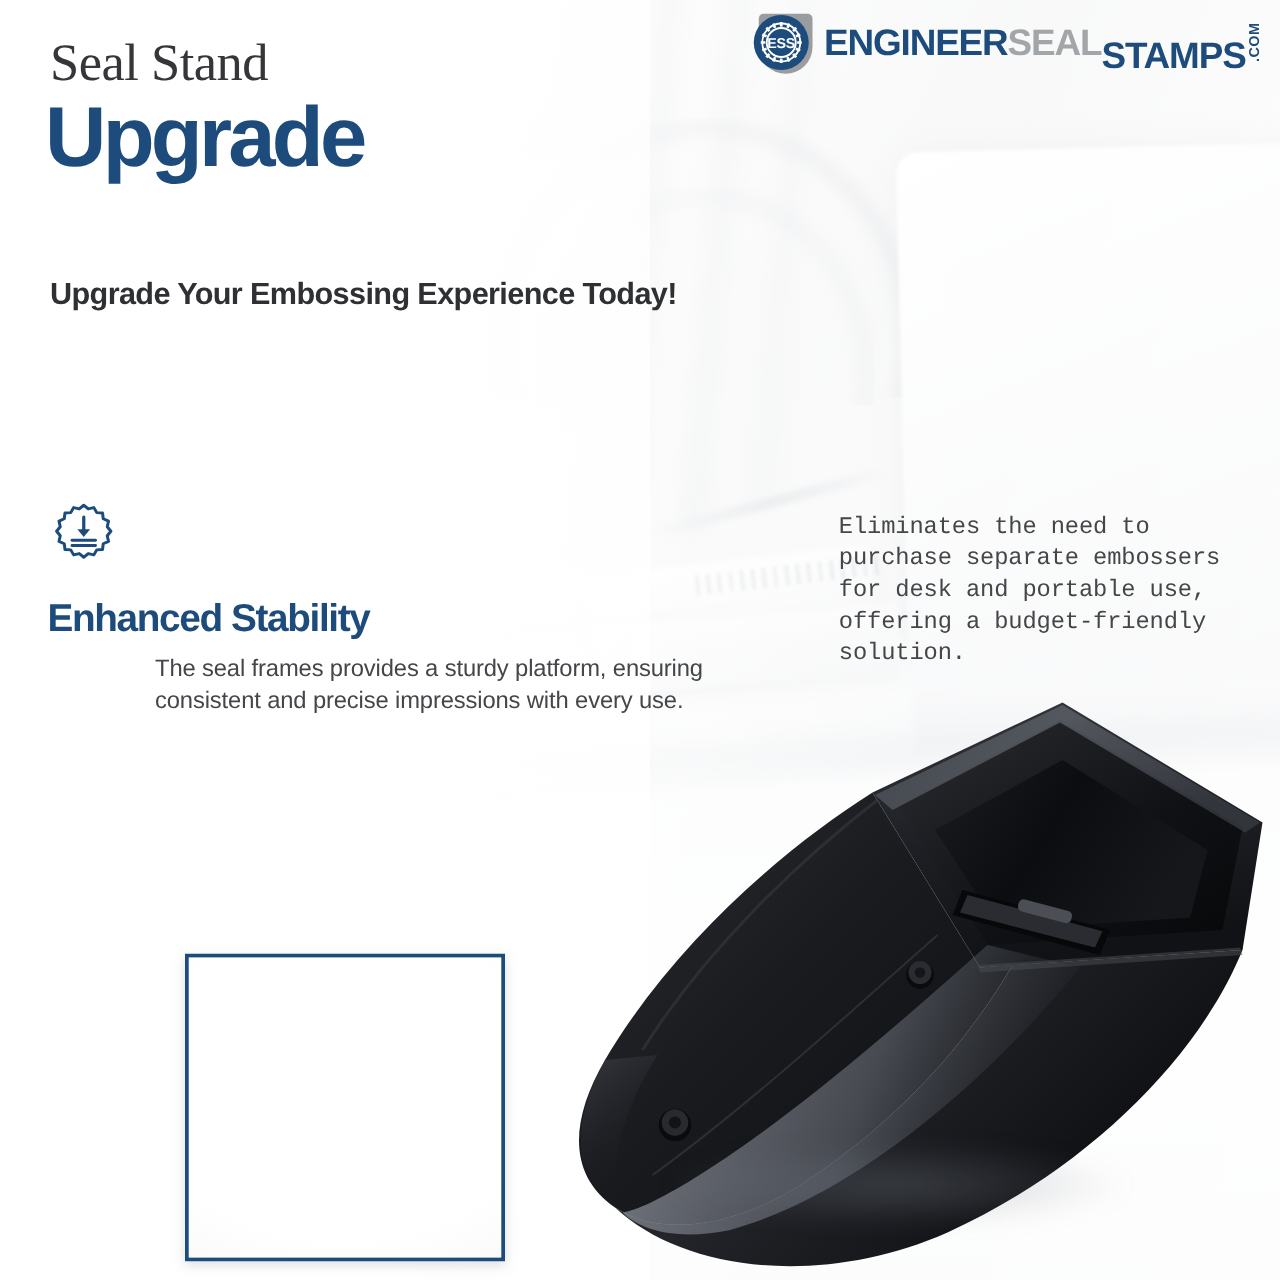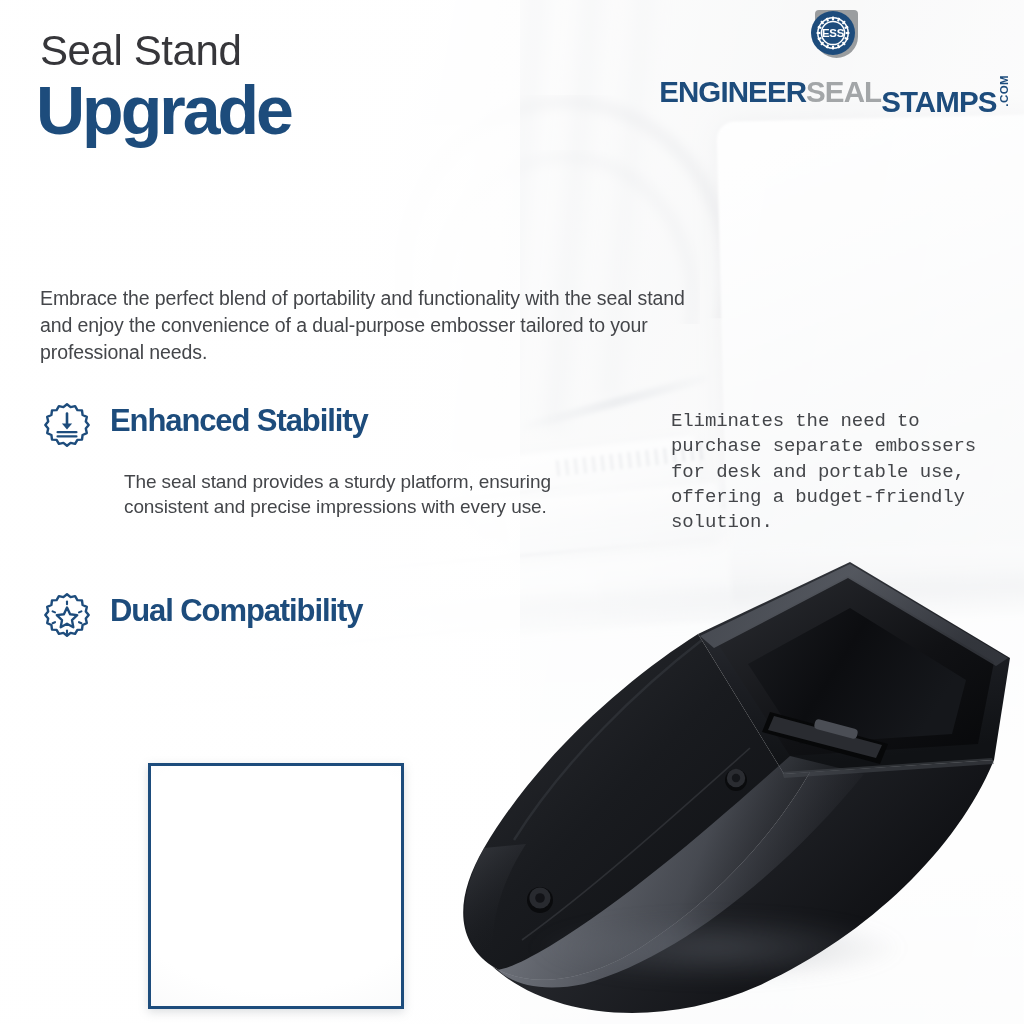--- a/index.html
+++ b/index.html
@@ -121,21 +121,20 @@
   .veil2{
     position:absolute; left:0; top:0; width:520px; height:1024px;
     background:linear-gradient(180deg,rgba(255,255,255,.70),rgba(255,255,255,.88) 45%,rgba(255,255,255,.80));
   }
 
   
   .logo{
     position:absolute; right:14px; top:10px;
     display:flex; align-items:center; gap:9px;
     z-index:30;
-    flex-direction:column;
   }
   .logo-badge{
     position:relative; width:47px; height:48px; flex:0 0 auto;
   }
   .logo-badge .shield{
     position:absolute; left:4px; top:0; width:43px; height:48px;
     background:#9a9d9f;
     border-radius:4px 4px 22px 22px;
   }
   .logo-badge .disc{
@@ -153,41 +152,41 @@
   .lw-c{ color:#1d4c7c;margin-top:20px; }
   .lw-dot{
     color:#1d4c7c; font-size:11.5px; font-weight:bold; letter-spacing:.4px;
     writing-mode:vertical-rl; transform:rotate(180deg);
     margin-left:2px; margin-bottom:1px; line-height:1;
   }
 
   
   .kicker{
     position:absolute; left:40px; top:27px; z-index:20;
-    font-size:42px; font-weight:300; color:#36363a; letter-spacing:-.4px;
+    font-size:42px; font-weight:300; color:#36363a; letter-spacing:-.4px;font-family:Liberation Serif, serif;
   }
   .headline{
     position:absolute; left:36px; top:78px; z-index:20;
     font-size:68px; font-weight:bold; color:#1d4c7c;
     letter-spacing:-3px; line-height:.96;
   }
 
   .subhead{
     position:absolute; left:40px; top:222px; z-index:20;
     font-size:24.5px; font-weight:bold; color:#2f3033; letter-spacing:-.5px;
   }
   .lede{
     position:absolute; left:40px; top:285px; width:670px; z-index:20;
     font-size:19.5px; font-weight:300; color:#44464a; line-height:1.38;
     letter-spacing:-.1px;
   }
 
   
   .feat{ position:absolute; z-index:20; }
-  .feat .row{ display:flex; align-items:flex-start; gap:14px; }
+  .feat .row{ display:flex; align-items:flex-start; gap:14px;flex-direction:column; }
   .icon-badge{ flex:0 0 auto; width:58px; height:58px; margin-top:2px; }
   .feat h3{
     font-size:31px; font-weight:bold; color:#1d4c7c;
     letter-spacing:-1.1px; line-height:1.05; margin-top:7px;
   }
   .feat p{
     font-size:19px; font-weight:300; color:#44464a;
     line-height:1.33; letter-spacing:-.1px;
   }
 
@@ -283,21 +282,21 @@
     <div class="logo-word">
       <span class="lw-a">ENGINEER</span>
       <span class="lw-b">SEAL</span>
       <span class="lw-c">STAMPS</span>
       <span class="lw-dot">.COM</span>
     </div>
   </div>
 
   <div class="kicker">Seal Stand</div>
   <div class="headline">Upgrade</div>
-  <div class="lede">Embrace the perfect blend of portability and functionality with the seal stand and enjoy the convenience of a dual-purpose embosser tailored to your professional needs.</div>
+  <div class="subhead">Upgrade Your Embossing Experience Today!</div>
 
   <div class="feat" id="feat-stability">
     <div class="row">
       <div class="icon-badge">
         <svg width="58" height="58" viewBox="0 0 58 58">
           <path fill="none" stroke="#1d4c7c" stroke-width="2.4" stroke-linejoin="round" d="M29 4.2 32.6 7.1 37.1 6.1 39.4 10.1 44 10.4 44.6 15 48.8 16.9 47.8 21.4
                50.7 25 47.8 28.6 48.8 33.1 44.6 35 44 39.6 39.4 39.9 37.1 43.9 32.6 42.9
                29 45.8 25.4 42.9 20.9 43.9 18.6 39.9 14 39.6 13.4 35 9.2 33.1 10.2 28.6
                7.3 25 10.2 21.4 9.2 16.9 13.4 15 14 10.4 18.6 10.1 20.9 6.1 25.4 7.1Z"></path>
           <g stroke="#1d4c7c" stroke-width="2.6" stroke-linecap="round" fill="none">
@@ -305,49 +304,28 @@
           </g>
           <path d="M29 29.6 23.9 23.4 34.1 23.4Z" fill="#1d4c7c"></path>
           <g stroke="#1d4c7c" stroke-width="2.3" stroke-linecap="round">
             <line x1="19.6" y1="32.2" x2="38.4" y2="32.2"></line>
             <line x1="19.6" y1="36.4" x2="38.4" y2="36.4"></line>
           </g>
         </svg>
       </div>
       <h3>Enhanced Stability</h3>
     </div>
-    <p>The seal stand provides a sturdy platform, ensuring consistent and precise impressions with every use.</p>
+    <p>The seal frames provides a sturdy platform, ensuring consistent and precise impressions with every use.</p>
   </div>
 
   <div class="feat" id="feat-cost">
     <p>Eliminates the need to purchase separate embossers for desk and portable use, offering a budget-friendly solution.</p>
   </div>
 
   <div class="feat" id="feat-dual">
-    <div class="row">
-      <div class="icon-badge">
-        <svg width="58" height="58" viewBox="0 0 58 58">
-          <path fill="none" stroke="#1d4c7c" stroke-width="2.4" stroke-linejoin="round" d="M29 4.2 32.6 7.1 37.1 6.1 39.4 10.1 44 10.4 44.6 15 48.8 16.9 47.8 21.4
-               50.7 25 47.8 28.6 48.8 33.1 44.6 35 44 39.6 39.4 39.9 37.1 43.9 32.6 42.9
-               29 45.8 25.4 42.9 20.9 43.9 18.6 39.9 14 39.6 13.4 35 9.2 33.1 10.2 28.6
-               7.3 25 10.2 21.4 9.2 16.9 13.4 15 14 10.4 18.6 10.1 20.9 6.1 25.4 7.1Z"></path>
-          <path fill="none" stroke="#1d4c7c" stroke-width="2.4" stroke-linejoin="round" d="M29 17.6 32.1 24.2 39.2 25.1 34 30.1 35.3 37.2 29 33.7 22.7 37.2
-               24 30.1 18.8 25.1 25.9 24.2Z"></path>
-          <g stroke="#1d4c7c" stroke-width="2.1" stroke-linecap="round">
-            <line x1="29" y1="11.6" x2="29" y2="14.2"></line>
-            <line x1="29" y1="40.6" x2="29" y2="43.2"></line>
-            <line x1="14.6" y1="21.4" x2="17.0" y2="22.4"></line>
-            <line x1="41.0" y1="22.4" x2="43.4" y2="21.4"></line>
-            <line x1="14.6" y1="33.2" x2="17.0" y2="32.2"></line>
-            <line x1="41.0" y1="32.2" x2="43.4" y2="33.2"></line>
-          </g>
-        </svg>
-      </div>
-      <h3>Dual Compatibility</h3>
-    </div>
   </div>
 
   <div class="hero" title="Black wedge-shaped seal stand cradle, angled three-quarter view">
     <div class="shadow"></div>
     <svg width="606" height="476" viewBox="0 0 606 476">
       <defs>
         <linearGradient id="bodyTop" x1="0" y1="0" x2="1" y2="1">
           <stop offset="0%" stop-color="#2c2e33"></stop>
           <stop offset="45%" stop-color="#191b1f"></stop>
           <stop offset="100%" stop-color="#0d0e11"></stop>

